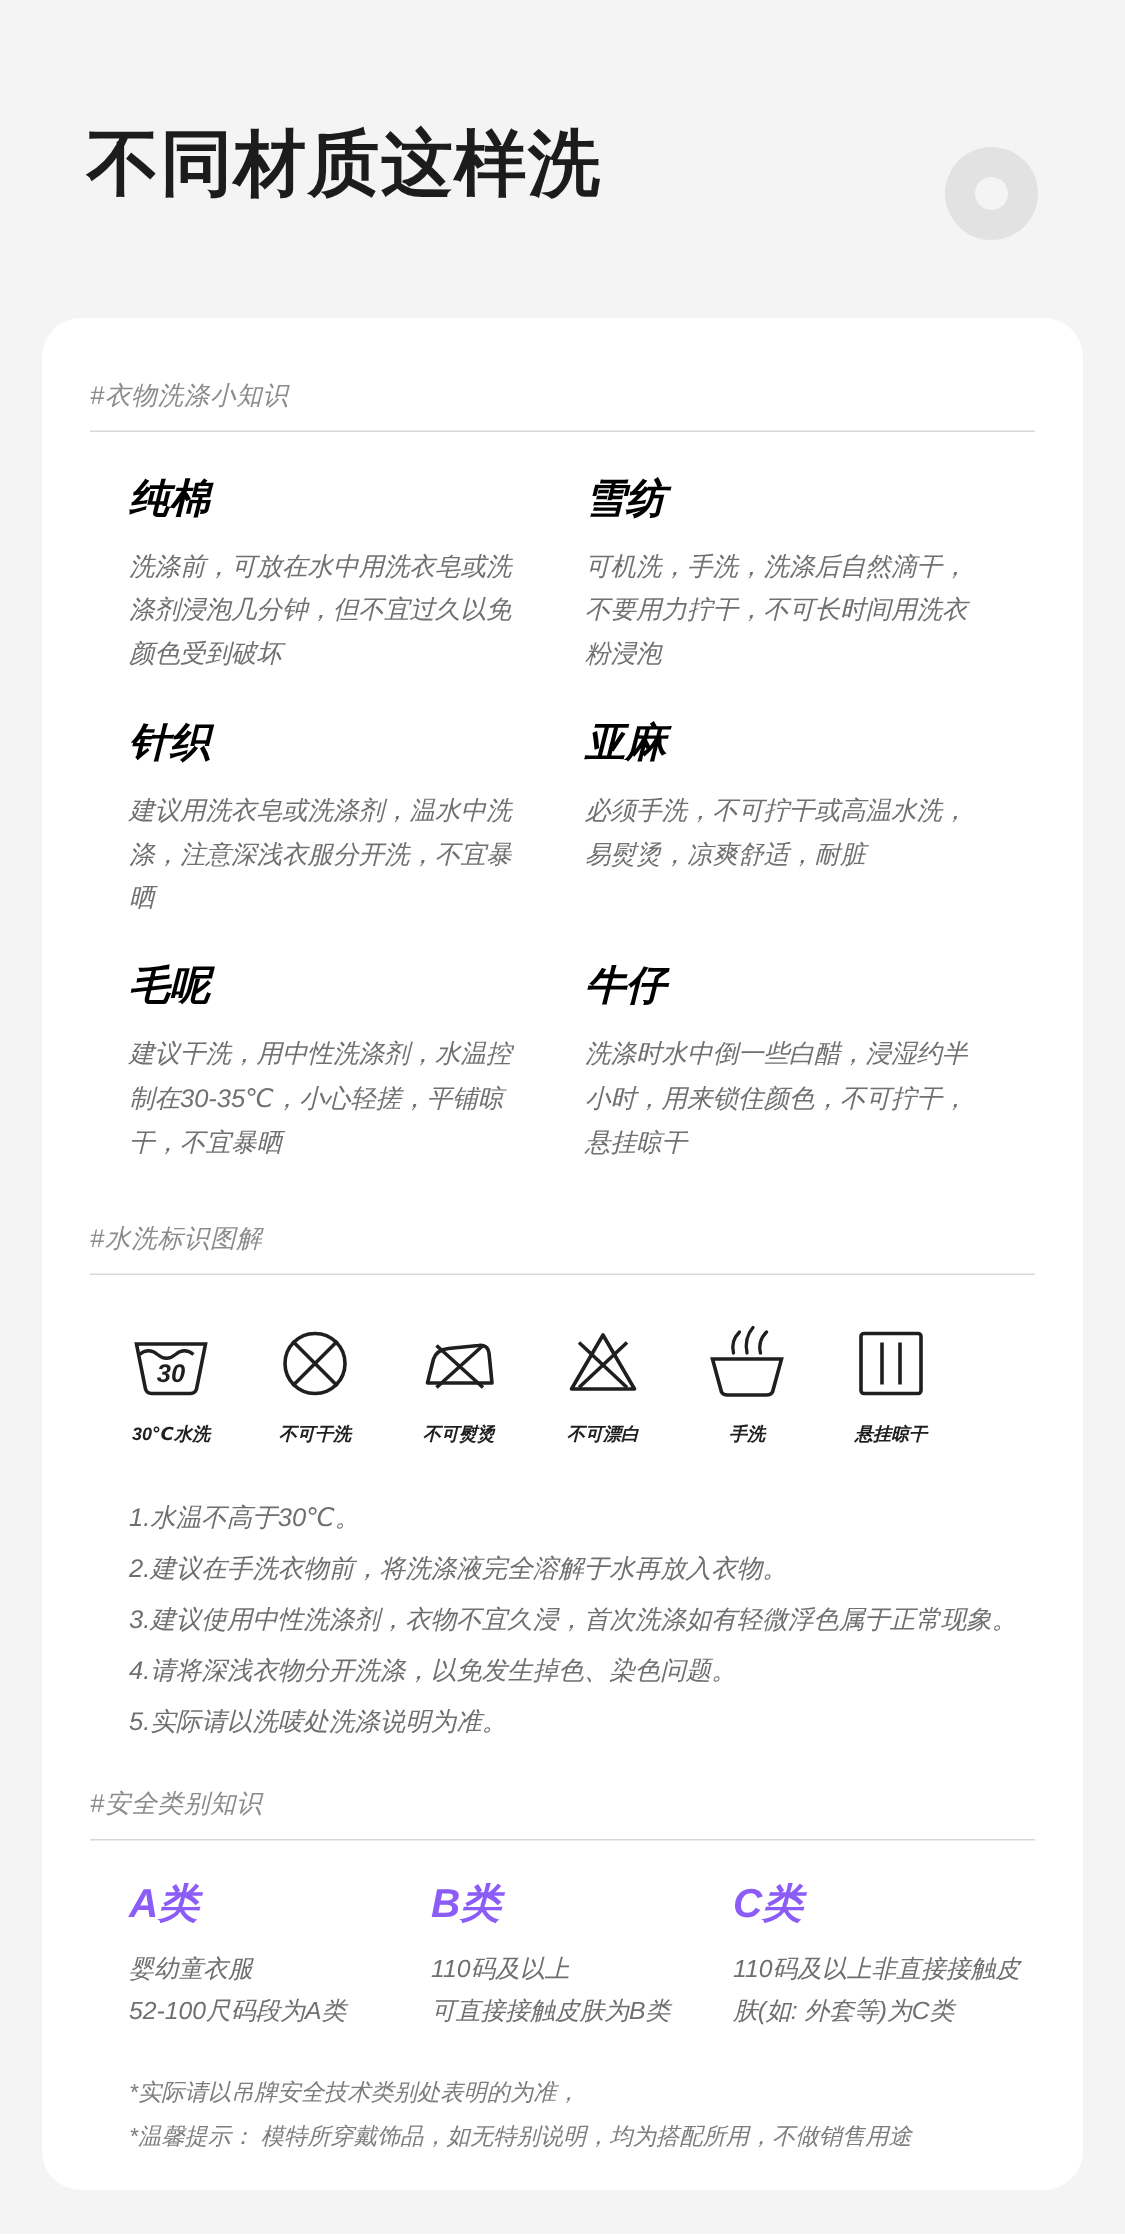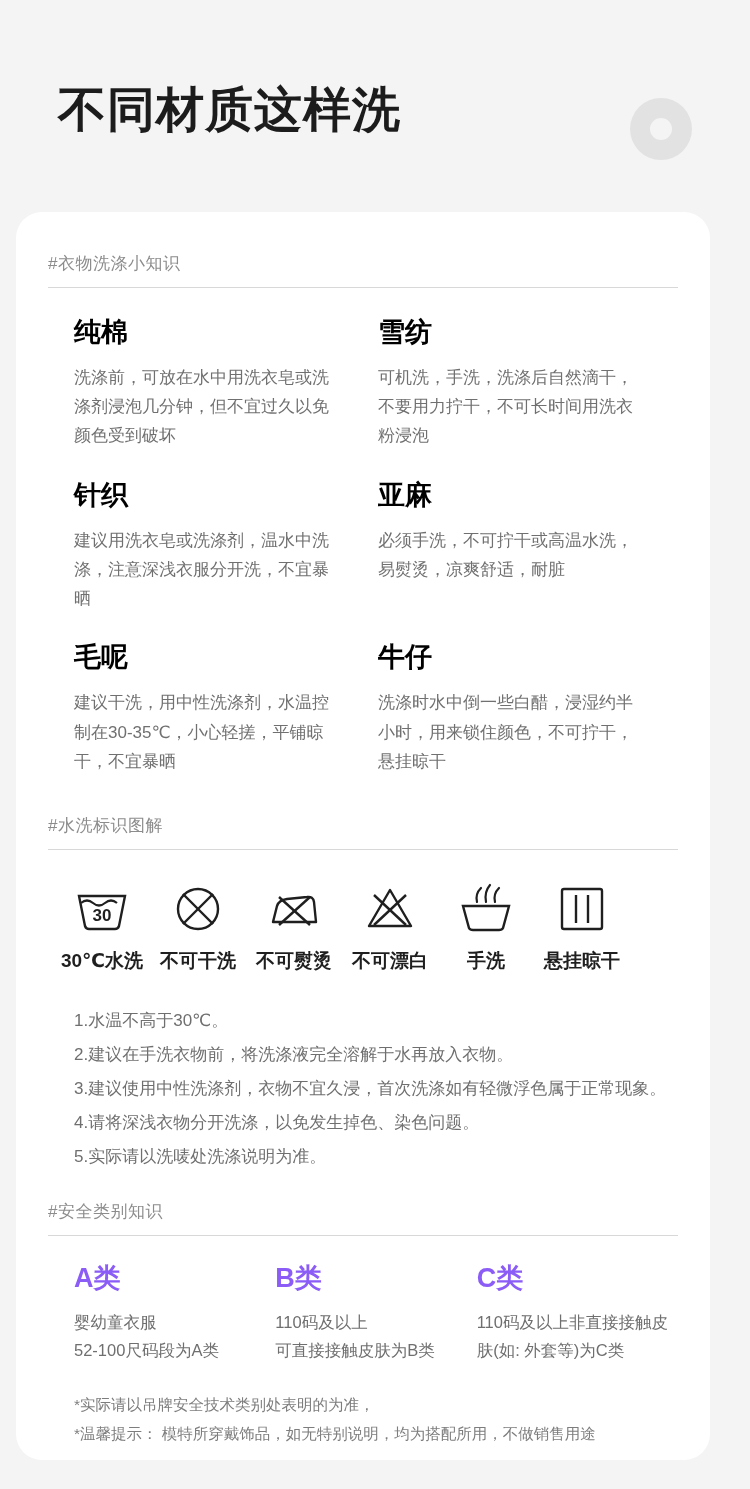--- a/index.html
+++ b/index.html
@@ -50,28 +50,29 @@
   .header-ring .inner {
     width: 22px;
     height: 22px;
     border-radius: 50%;
     background: #f4f4f4;
   }
 
   
   .card {
     position: absolute;
-    left: 16px;
+    left: 28px;
     top: 212px;
     width: 694px;
     height: 1248px;
     background: #fff;
     border-radius: 26px;
     box-sizing: border-box;
     padding: 40px 32px 0 32px;
+    font-style: italic;
   }
 
   .section-tag {
     font-size: 17px;
     color: #8c8c8c;
     padding-bottom: 12px;
     letter-spacing: 0.5px;
   }
   .section-rule {
     height: 1px;
@@ -120,21 +121,21 @@
     flex-direction: column;
     align-items: center;
   }
   .symbol-glyph {
     width: 62px;
     height: 62px;
     position: relative;
   }
   .symbol-label {
     margin-top: 10px;
-    font-size: 19px;
+    font-size: 12px;
     font-weight: bold;
     color: #1f1f1f;
     white-space: nowrap;
   }
 
   
   .notes {
     margin-top: 30px;
     padding-left: 26px;
   }

